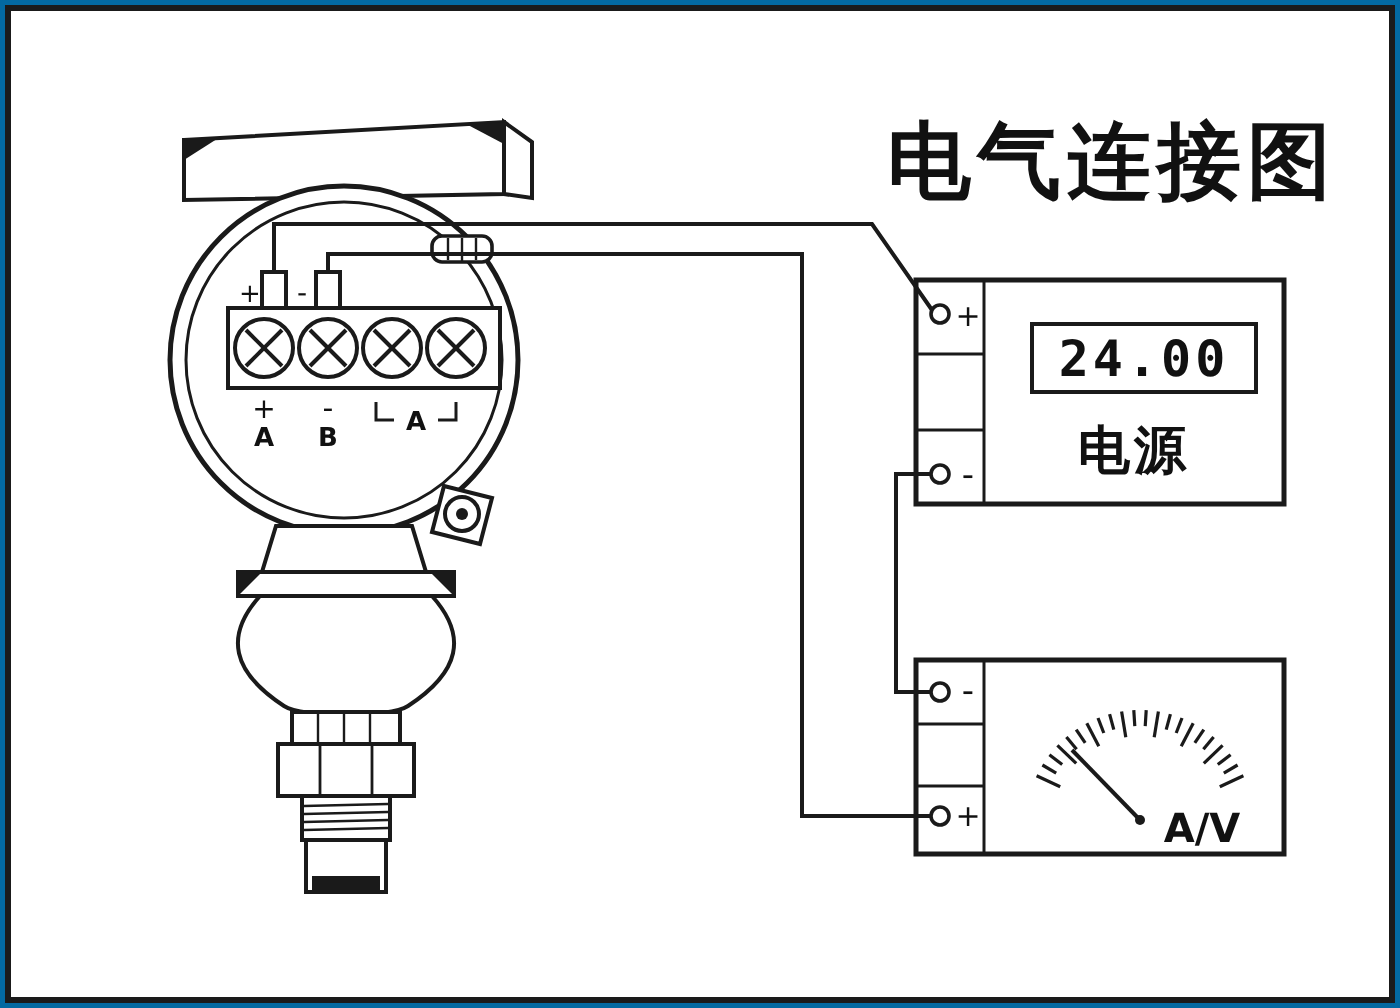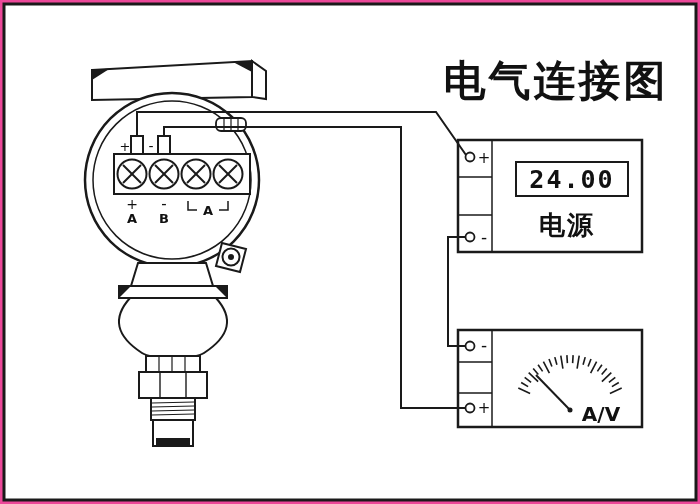--- a/index.html
+++ b/index.html
@@ -7,21 +7,21 @@
     padding: 0;
     background: #ffffff;
     width: 700px;
     height: 504px;
     overflow: hidden;
   }
   .stage {
     position: relative;
     width: 700px;
     height: 504px;
-    background: #ec4899;
+    background: #0369a1;
   }
   svg { display: block; }
   text {
     font-family: "DejaVu Sans", "Liberation Sans", sans-serif;
     fill: #111111;
     stroke: none;
   }
   .mono {
     font-family: "DejaVu Sans Mono", "Liberation Mono", monospace;
     font-weight: bold;

